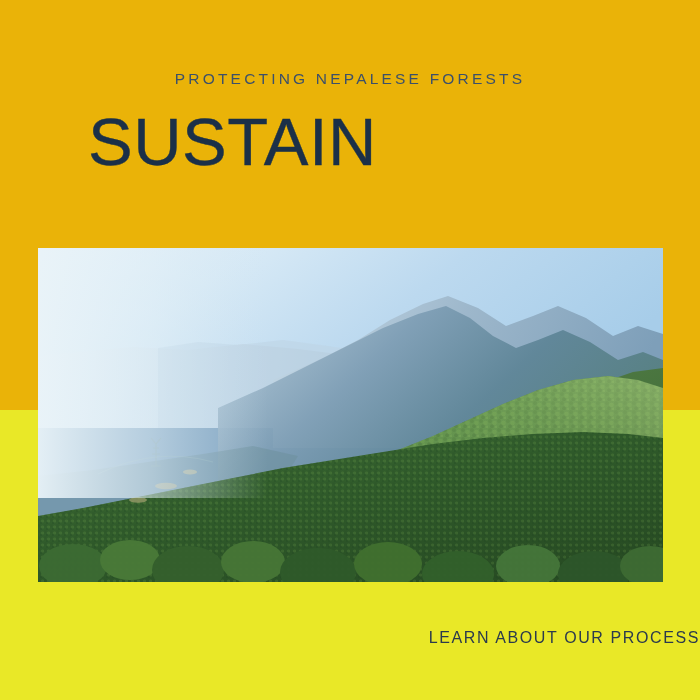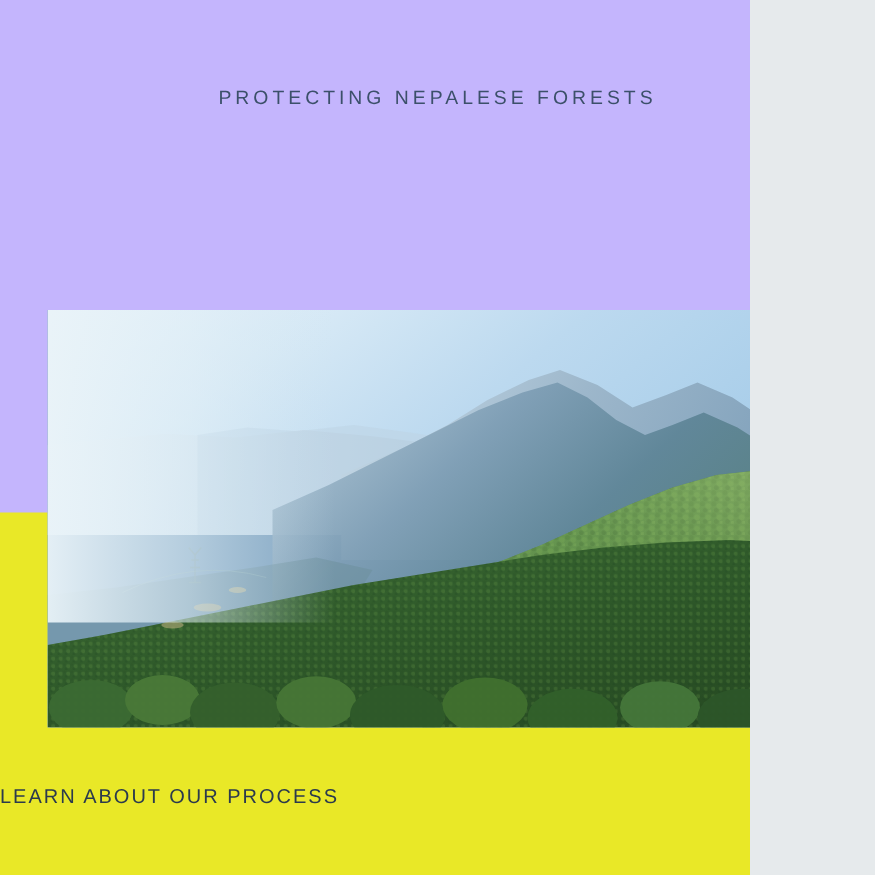--- a/index.html
+++ b/index.html
@@ -13,23 +13,23 @@
 
   body {
     font-family: "Liberation Sans", sans-serif;
     background: #e6eaec;
     position: relative;
   }
 
   .poster {
     position: absolute;
     inset: 0;
-    width: 600px;
+    width: 700px;
     height: 700px;
-    background: #c4b5fd;
+    background: #eab308;
     overflow: hidden;
   }
 
   
   .yellow-band {
     position: absolute;
     left: 0;
     top: 410px;
     width: 700px;
     height: 290px;
@@ -107,39 +107,40 @@
   }
 
   .photo svg { display: block; width: 100%; height: 100%; }
 
   
   .cta {
     position: absolute;
     left: 0;
     top: 629px;
     width: 700px;
-    text-align: left;
+    text-align: right;
     font-size: 16px;
     font-weight: 400;
     letter-spacing: 1.6px;
     color: #2b3a4d;
     white-space: nowrap;
   }
 </style>
 </head>
 <body>
 
 <div class="poster">
 
   <div class="yellow-band"></div>
 
   <div class="kicker">PROTECTING NEPALESE FORESTS</div>
 
   <div class="headline">
     <div class="headline-inner">
+      <span class="word-sustain">SUSTAIN</span>
     </div>
   </div>
 
   <div class="photo">
     <svg viewBox="0 0 625 334" preserveAspectRatio="none">
       <defs>
         <linearGradient id="skyGrad" x1="0" y1="0" x2="1" y2="0.35">
           <stop offset="0" stop-color="#eef6fb"></stop>
           <stop offset="0.30" stop-color="#d8eaf6"></stop>
           <stop offset="0.62" stop-color="#bcd9ef"></stop>

